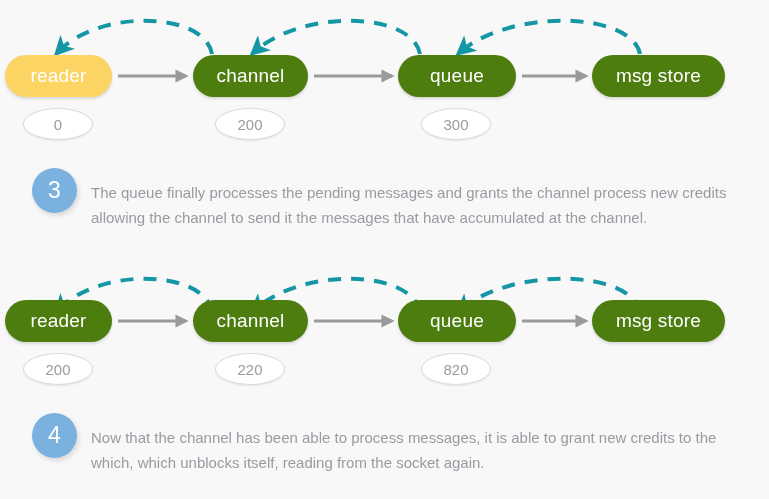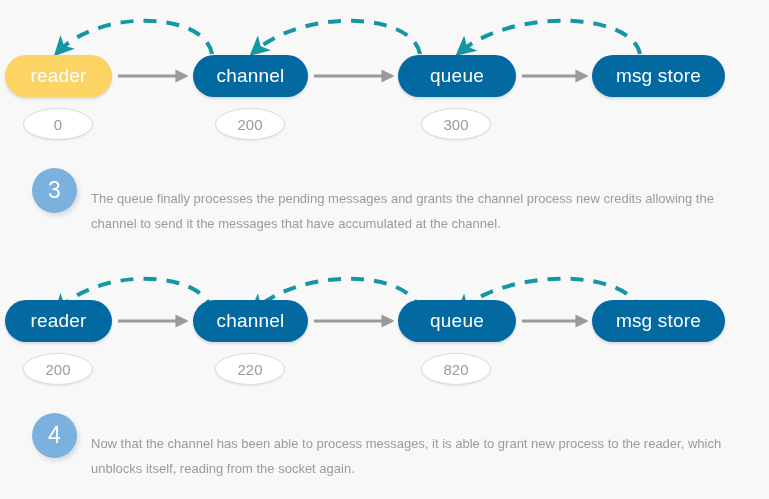--- a/index.html
+++ b/index.html
@@ -46,21 +46,21 @@
     display: flex;
     align-items: center;
     justify-content: center;
     color: #ffffff;
     font-size: 19px;
     letter-spacing: 0.2px;
     box-shadow: 0 2px 3px rgba(0,0,0,0.13);
     box-sizing: border-box;
     white-space: nowrap;
   }
-  .node.green  { background: #0369a1; }
+  .node.green  { background: #4d7c0f; }
   .node.yellow { background: #FBD464; }
 
   
   .pill {
     position: absolute;
     width: 70px;
     height: 32px;
     border-radius: 50%;
     background: #ffffff;
     border: 1px solid #dcdcdc;
@@ -93,24 +93,24 @@
     font-size: 23px;
     display: flex;
     align-items: center;
     justify-content: center;
     flex: 0 0 auto;
     margin-left: 32px;
     box-shadow: 2px 3px 5px rgba(0,0,0,0.12);
   }
   .step-text {
     margin-left: 14px;
-    margin-top: 18px;
+    margin-top: 12px;
     width: 648px;
     color: #9a9aa2;
-    font-size: 13px;
+    font-size: 15px;
     line-height: 25px;
   }
 </style>
 </head>
 <body>
 
 <div class="canvas">
 
   <div class="diagram diagram-1">
 
@@ -206,16 +206,16 @@
     </div>
     <div class="pill" style="left:421px; top:91px;">
       <span>820</span>
     </div>
   </div>
 
   <div class="step step-4">
     <div class="step-badge">
       <span>4</span>
     </div>
-    <div class="step-text">Now that the channel has been able to process messages, it is able to grant new process to the reader, which unblocks itself, reading from the socket again.</div>
+    <div class="step-text">Now that the channel has been able to process messages, it is able to grant new credits to the which, which unblocks itself, reading from the socket again.</div>
   </div>
 
 </div>
 
 </body></html>

